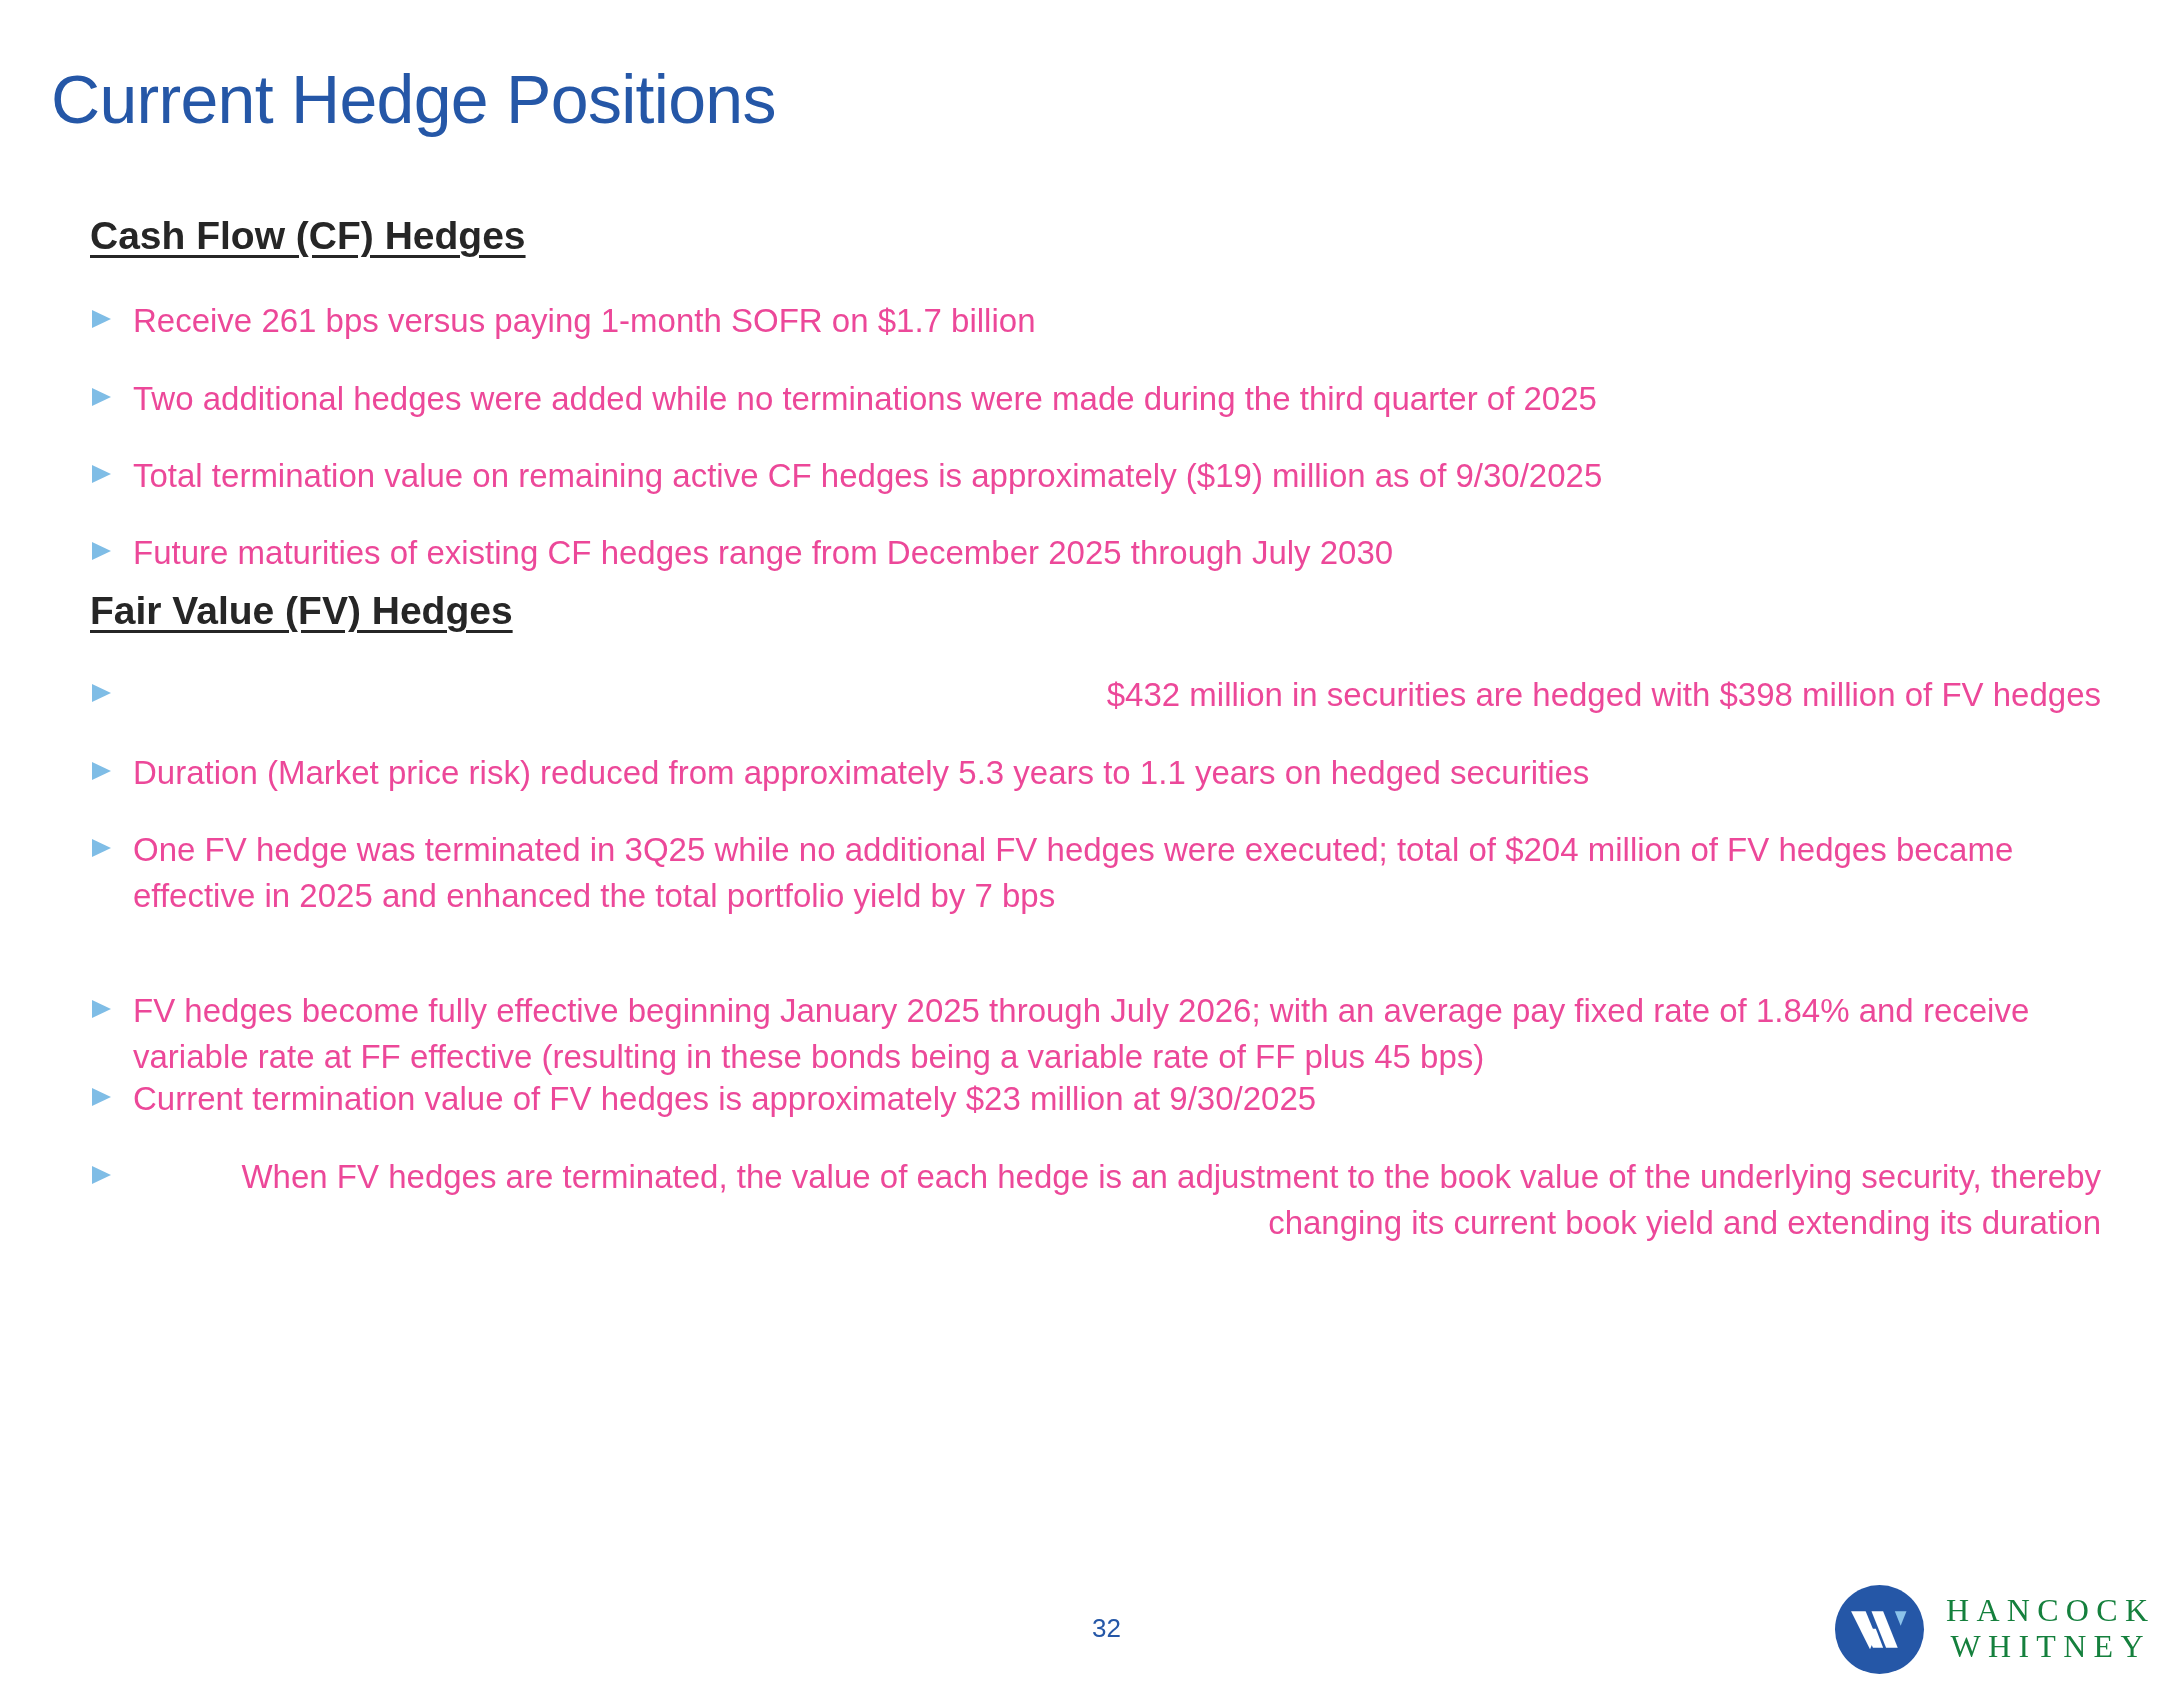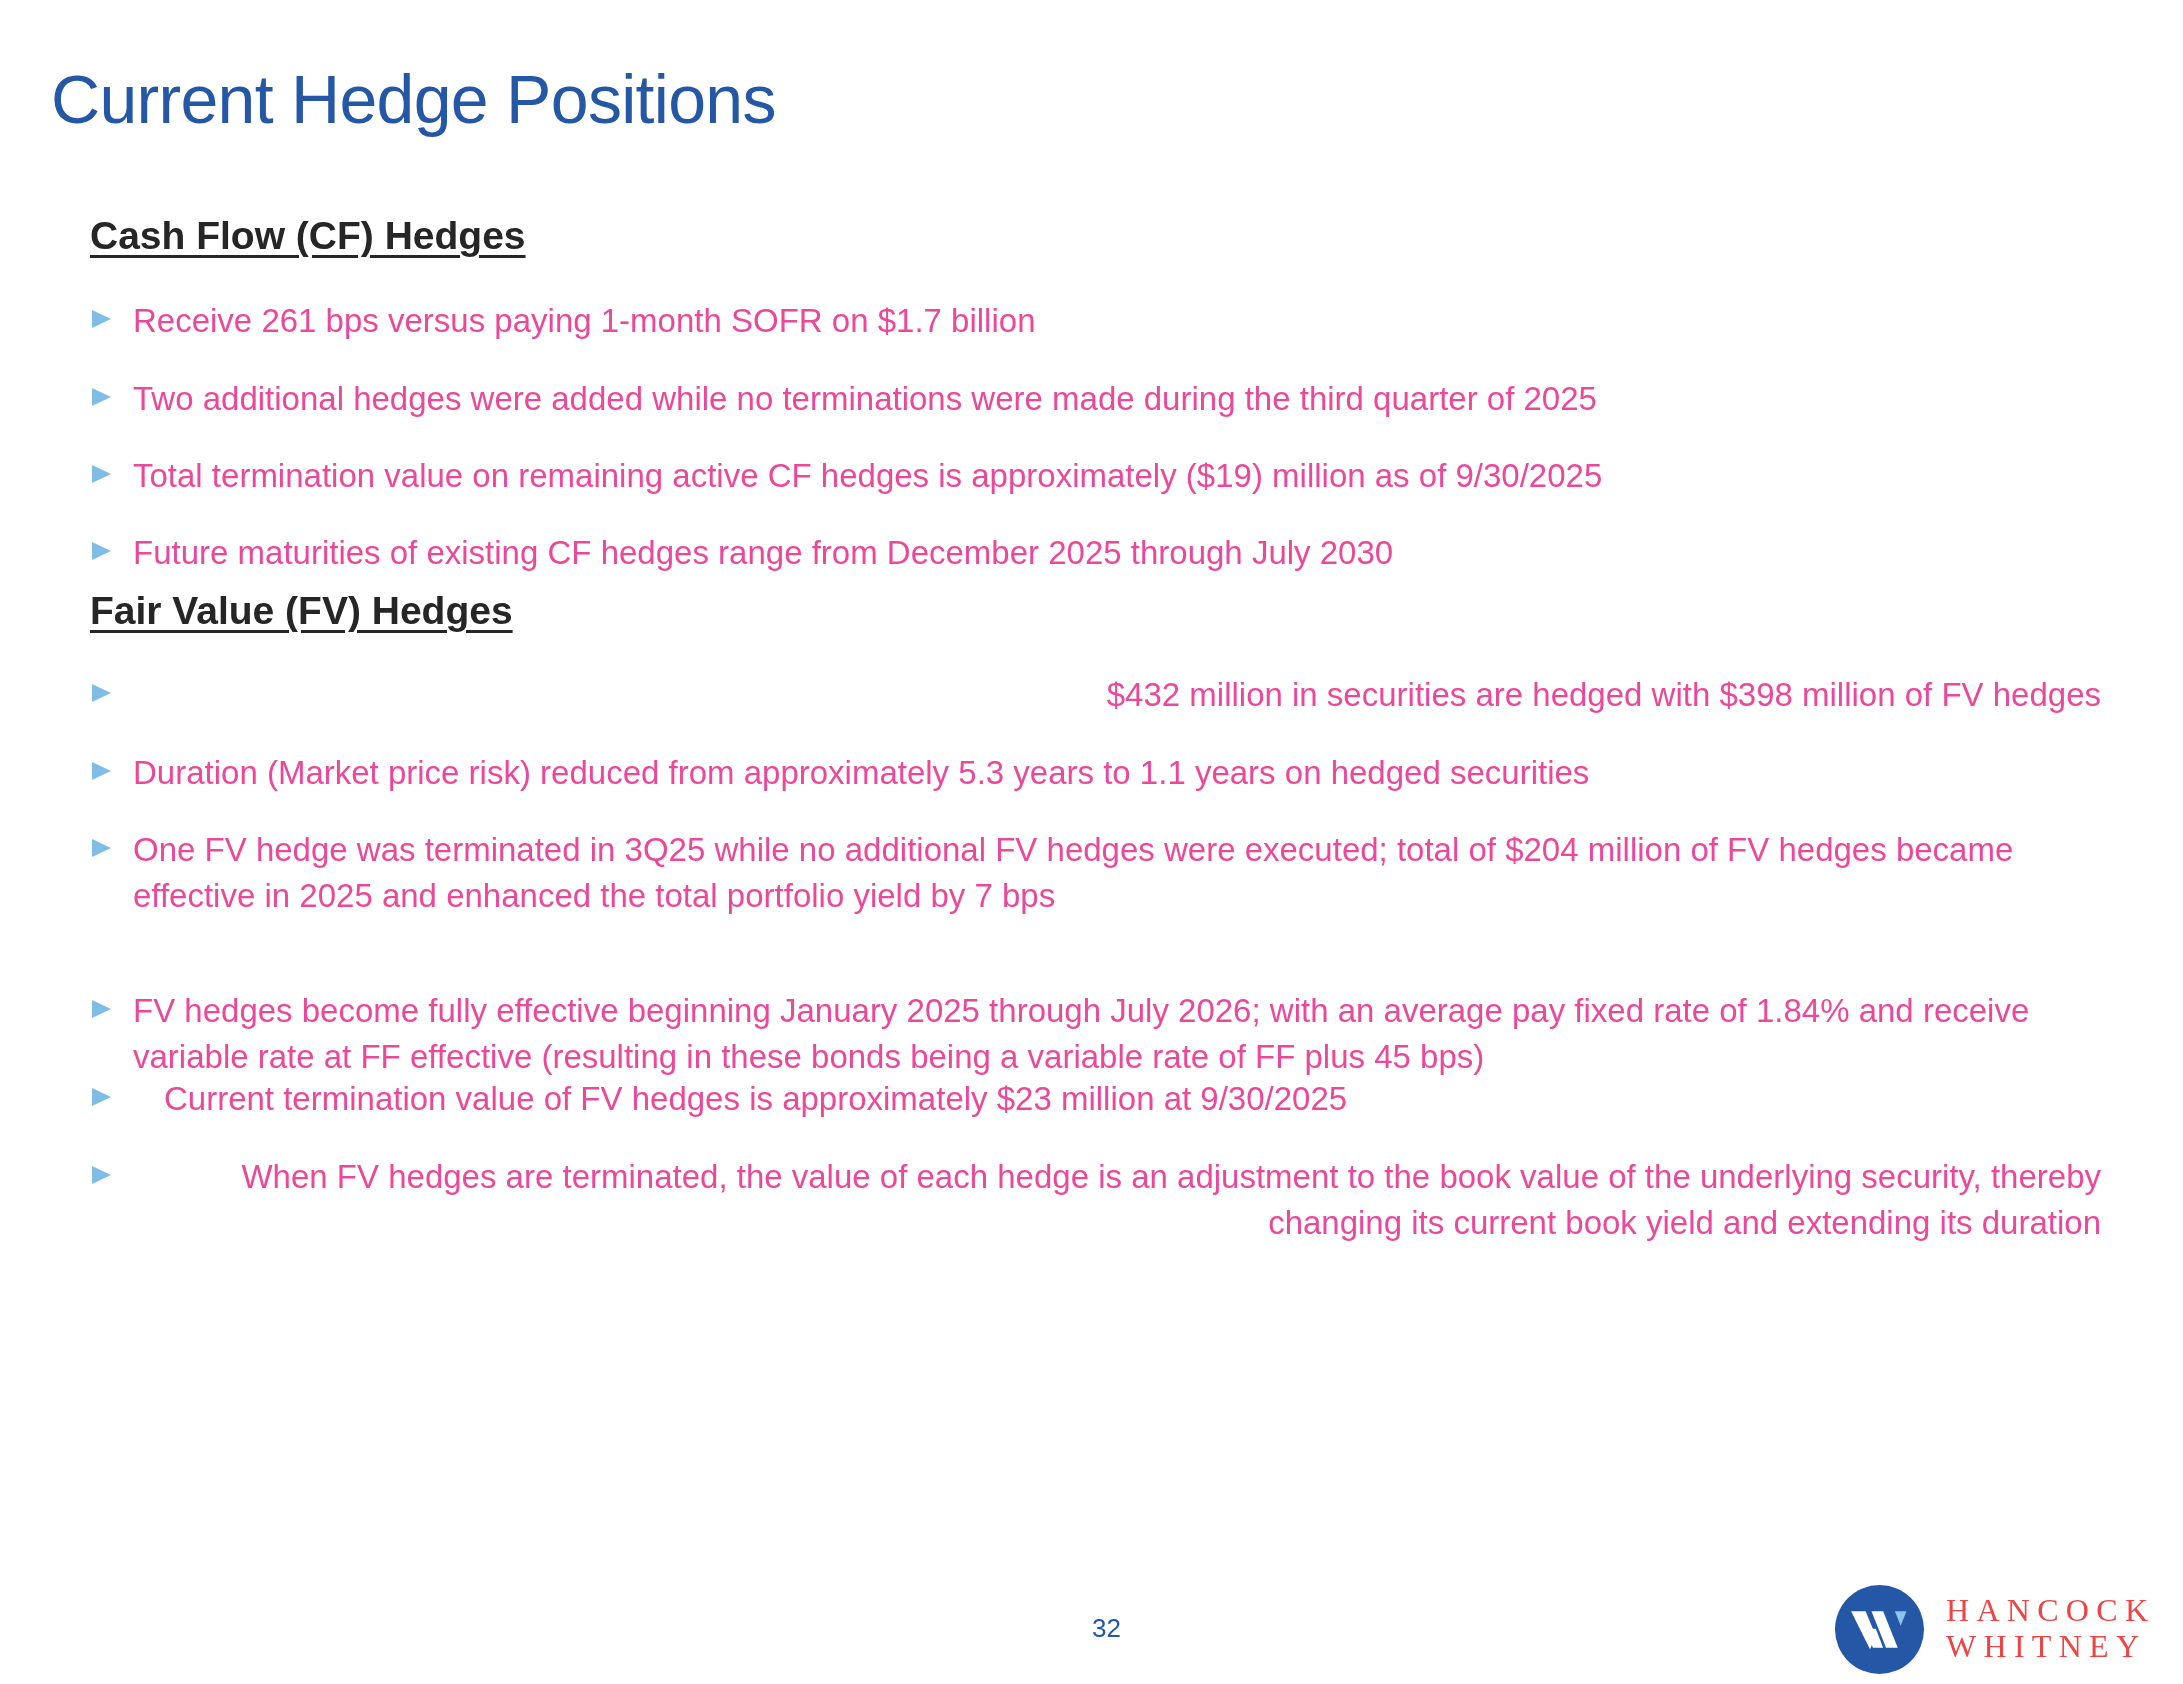--- a/index.html
+++ b/index.html
@@ -14,21 +14,21 @@
   .bullet .arrow { width: 0; height: 0; margin-top: 11.6px; margin-right: 22px; flex: 0 0 auto;
            border-top: 9.5px solid transparent; border-bottom: 9.5px solid transparent;
            border-left: 19px solid #7fbde6; }
   .bullet .text { font-size: 33px; line-height: 46px; color: #ec4899; }
   .page-number { position: absolute; left: 1092px; top: 1613px; width: 36px; 
            font-size: 26px; color: #2557a7; }
   .logo { position: absolute; left: 1835px; top: 1585px; width: 320px; height: 90px; }
   .logo-mark { position: absolute; left: 0; top: 0; width: 89px; height: 89px; border-radius: 50%;
            background: #2557a7; }
   .logo-text { position: absolute; left: 111px; top: 7.3px; font-family: "Liberation Serif", "DejaVu Serif", serif;
-           color: #ef4444; font-size: 32px; letter-spacing: 7.3px; line-height: 36px; }
+           color: #15803d; font-size: 32px; letter-spacing: 7.3px; line-height: 36px; text-align: center; }
 </style>
 </head>
 <body>
 
 <h1 class="title">Current Hedge Positions</h1>
 
 <h2 class="section-heading" style="top:215px;">Cash Flow (CF) Hedges</h2>
 
 <div class="bullet" style="top:298px;">
   <span class="arrow"></span>
@@ -58,21 +58,21 @@
   <span class="text">Duration (Market price risk) reduced from approximately 5.3 years to 1.1 years on hedged securities</span>
 </div>
 <div class="bullet" style="top:827px;">
   <span class="arrow"></span>
   <span class="text">One FV hedge was terminated in 3Q25 while no additional FV hedges were executed;  total of $204 million of FV hedges became effective in 2025 and enhanced the total portfolio yield by 7 bps</span>
 </div>
 <div class="bullet" style="top:988px;">
   <span class="arrow"></span>
   <span class="text">FV hedges become fully effective beginning January 2025 through July 2026; with an average pay fixed rate of 1.84% and receive variable rate at FF effective (resulting in these bonds being a variable rate of FF plus 45 bps)</span>
 </div>
-<div class="bullet" style="top:1076px;gap:31px;">
+<div class="bullet" style="top:1076px;">
   <span class="arrow"></span>
   <span class="text">Current termination value of FV hedges is approximately $23 million at 9/30/2025</span>
 </div>
 <div class="bullet" style="top:1154px;text-align:right;">
   <span class="arrow"></span>
   <span class="text">When FV hedges are terminated, the value of each hedge is an adjustment to the book value of the underlying security, thereby changing its current book yield and extending its duration</span>
 </div>
 
 <div class="page-number">32</div>
 

